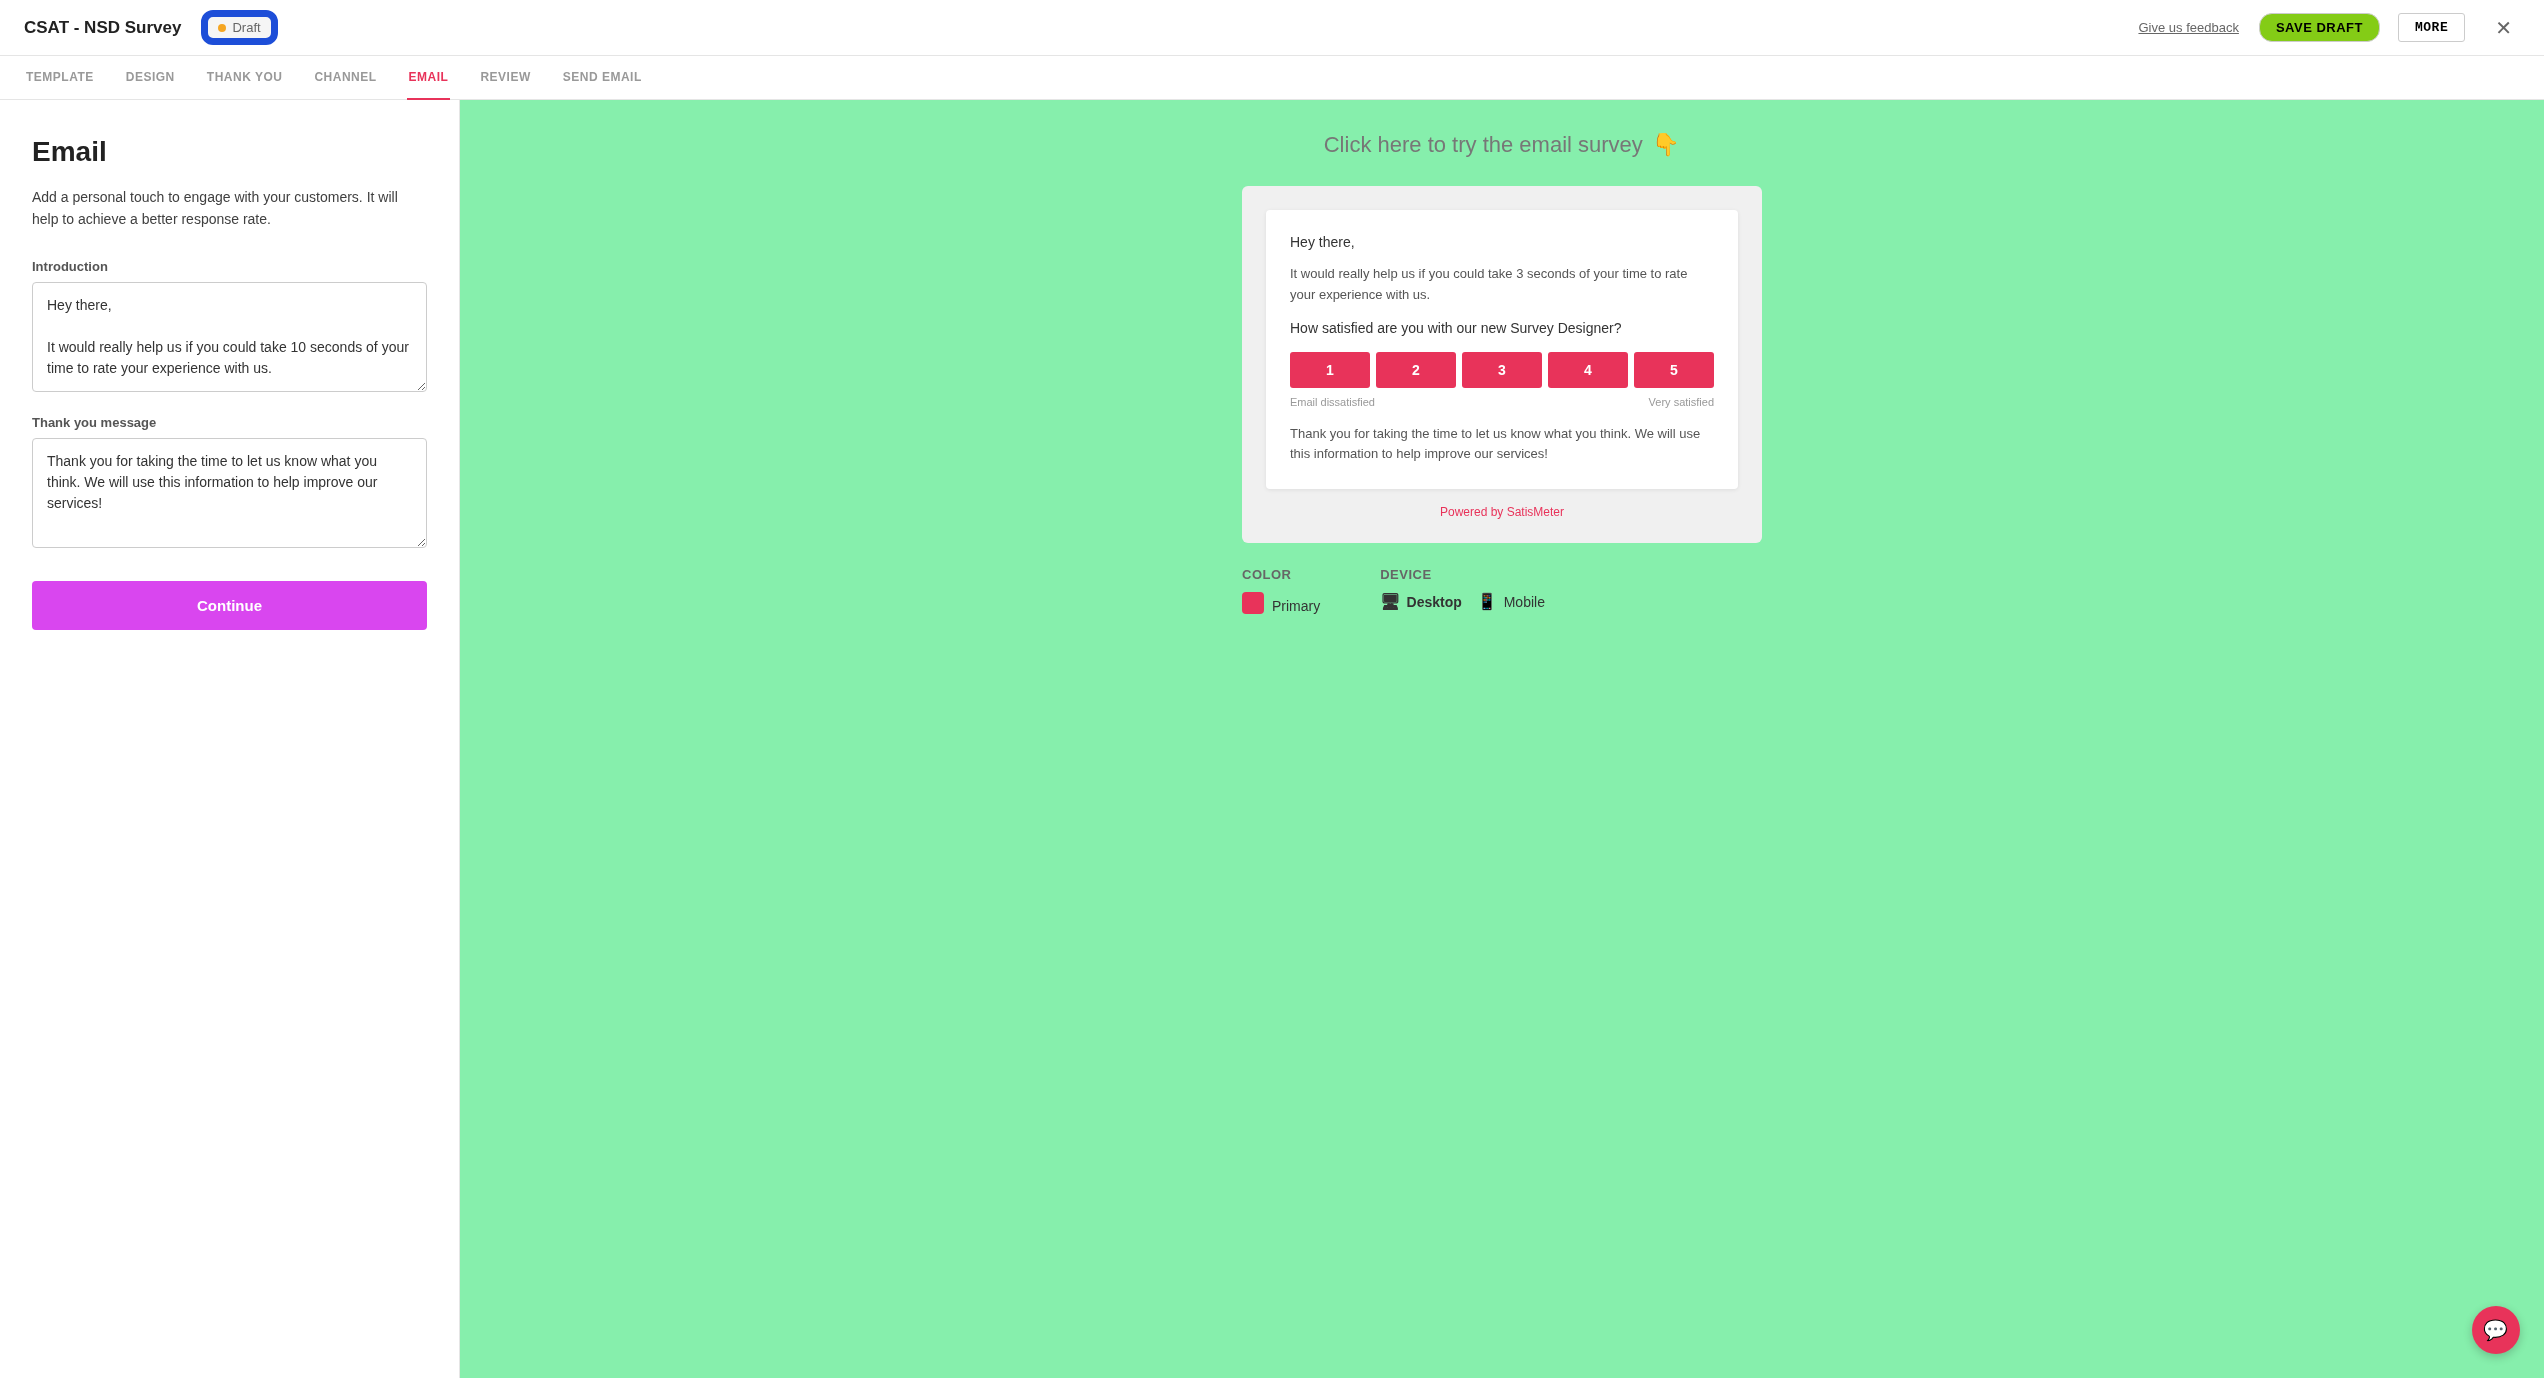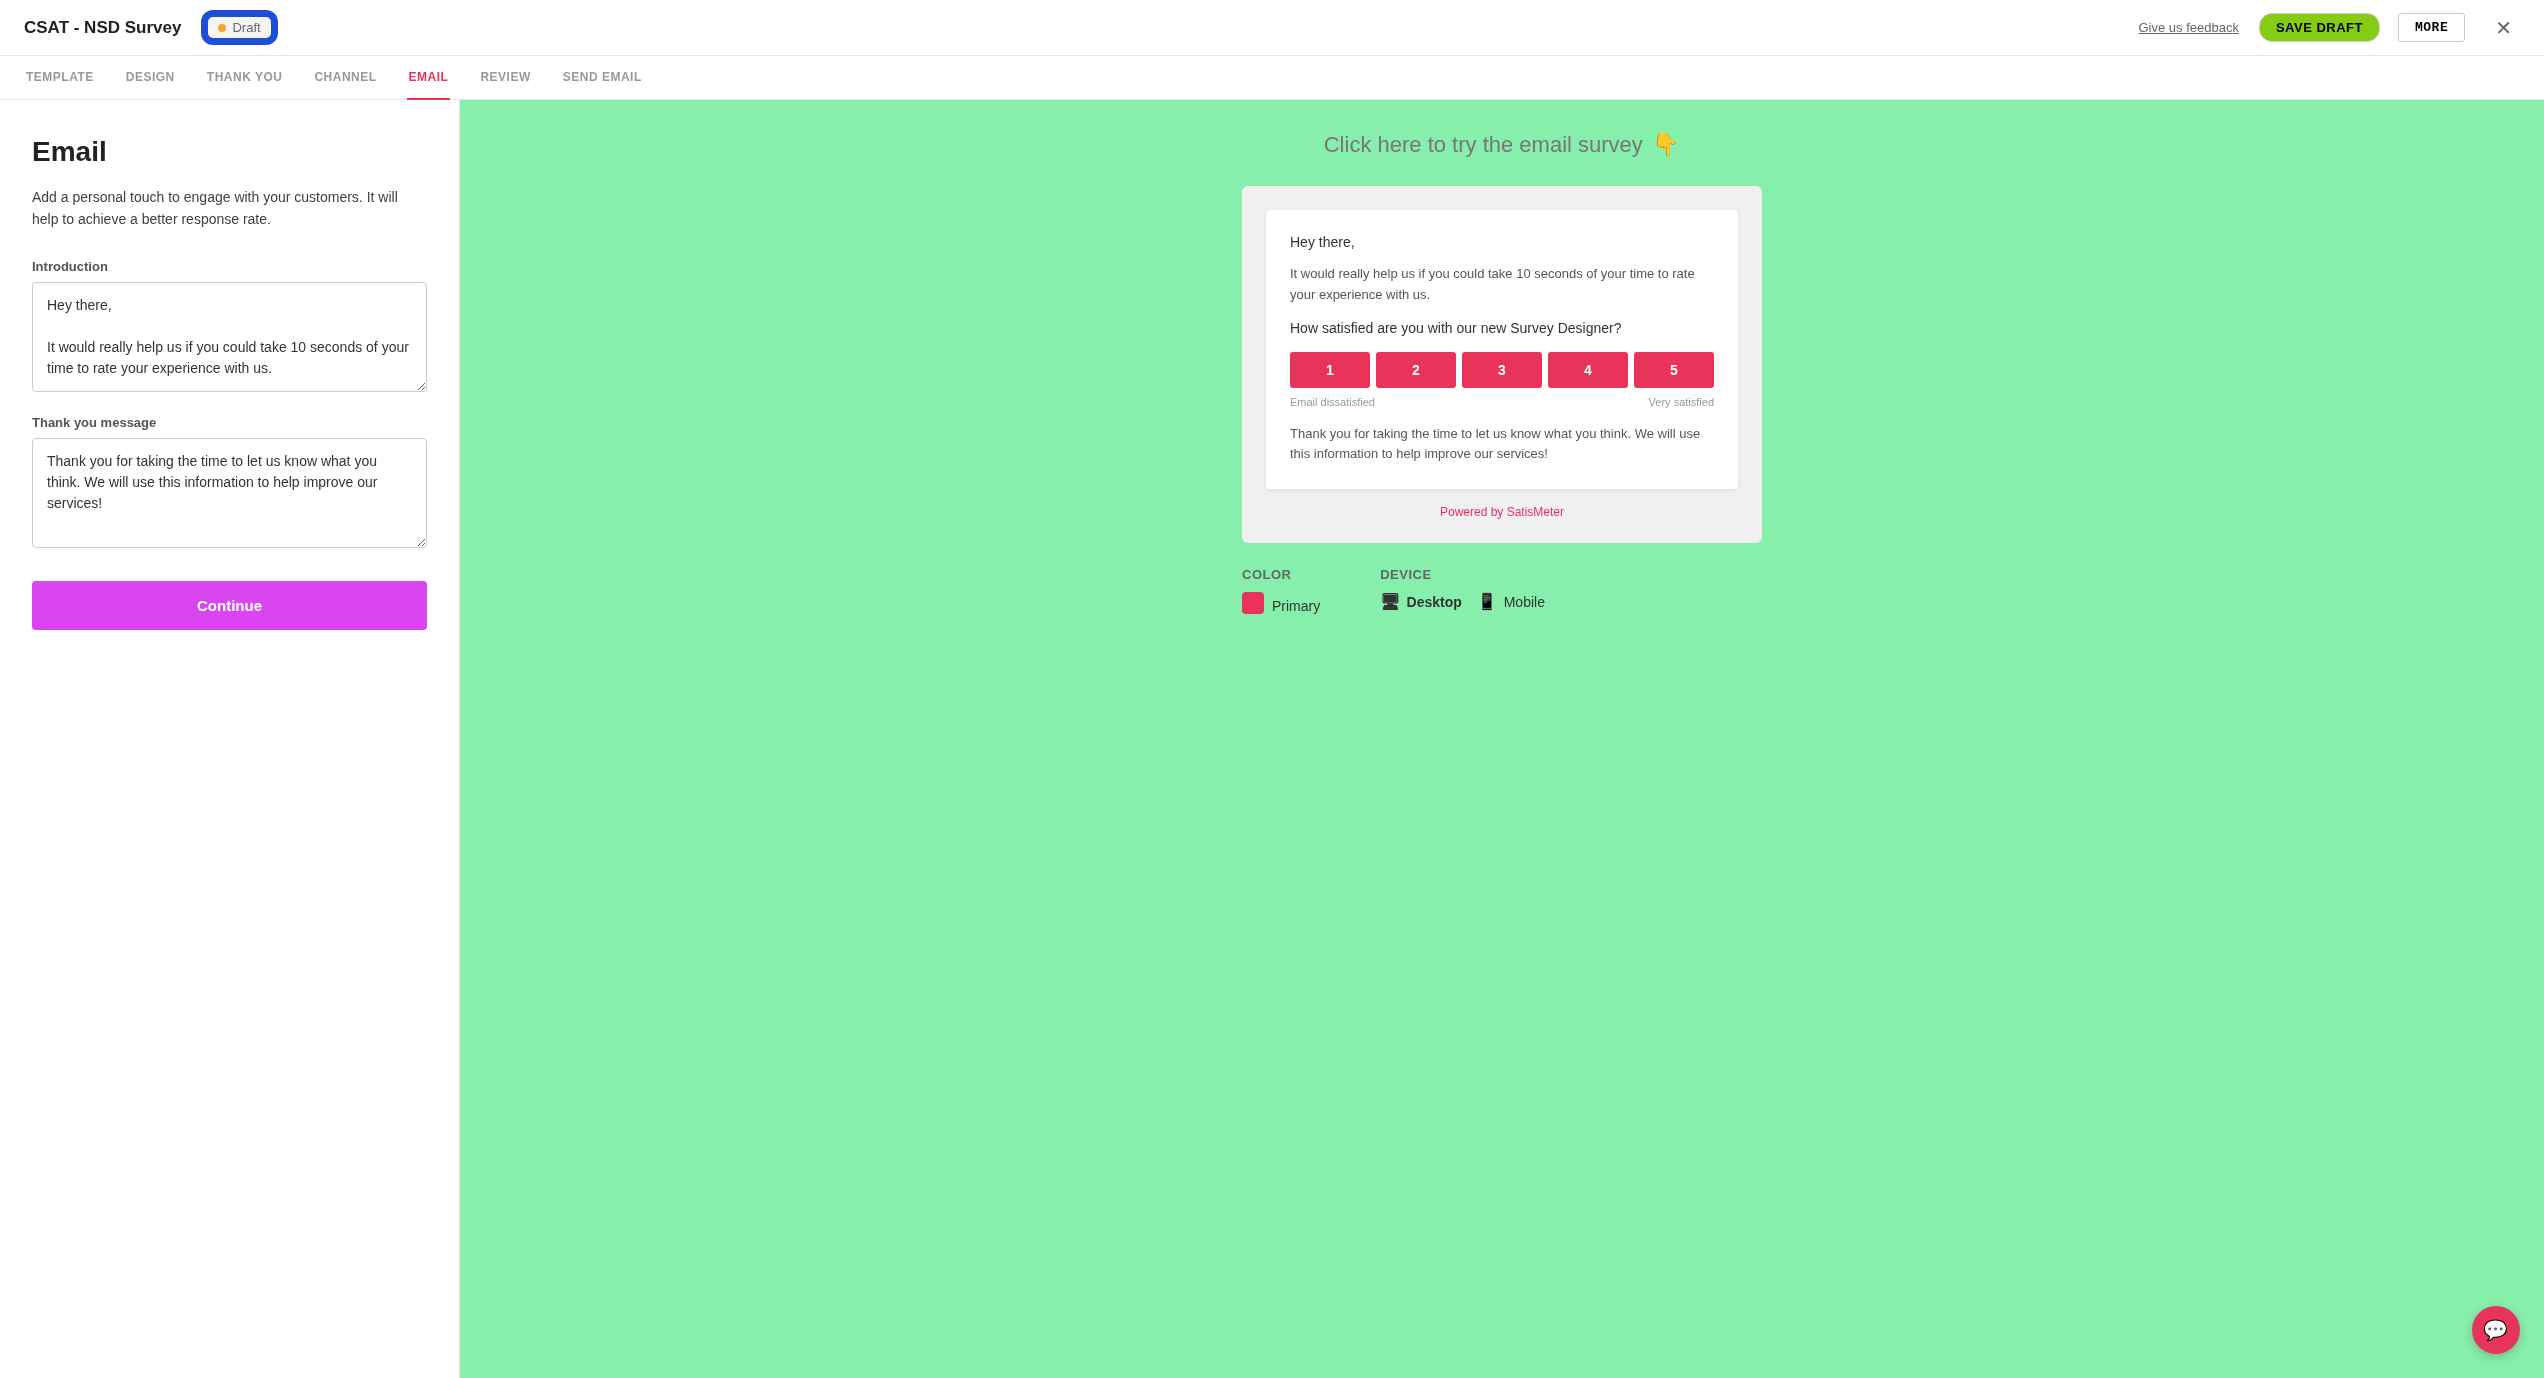--- a/index.html
+++ b/index.html
@@ -373,21 +373,21 @@
 
   <div class="right-panel">
     <div class="preview-title">
       <span>Click here to try the email survey</span>
       <span class="preview-emoji">👇</span>
     </div>
 
     <div class="email-preview">
       <div class="email-card">
         <div class="email-greeting">Hey there,</div>
-        <div class="email-body">It would really help us if you could take 10 seconds of your time to rate your experience with us.</div>
+        <div class="email-body">It would really help us if you could take 3 seconds of your time to rate your experience with us.</div>
         <div class="email-question">How satisfied are you with our new Survey Designer?</div>
         <div class="rating-row">
           <button class="rating-btn">1</button>
           <button class="rating-btn">2</button>
           <button class="rating-btn">3</button>
           <button class="rating-btn">4</button>
           <button class="rating-btn">5</button>
         </div>
         <div class="rating-labels">
           <span>Email dissatisfied</span>

